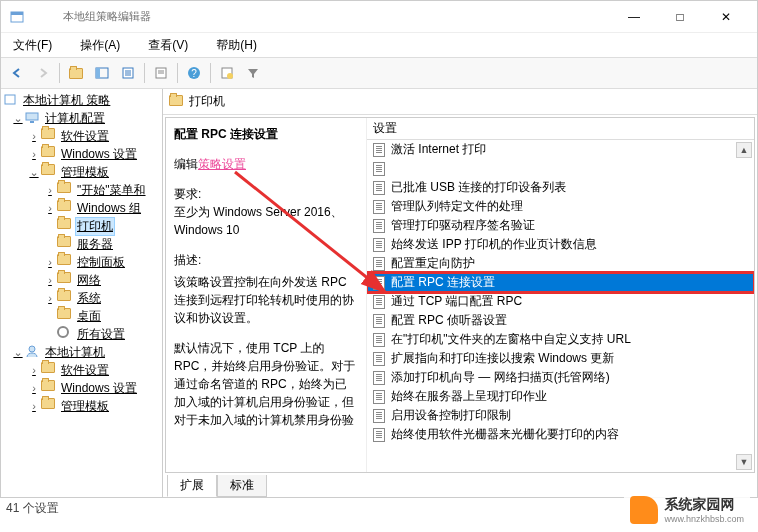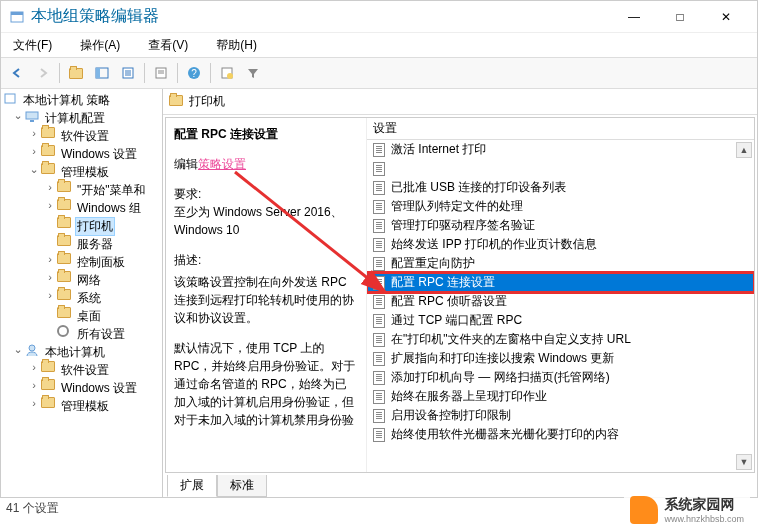--- a/index.html
+++ b/index.html
@@ -2,35 +2,35 @@
 <html><head>
 <meta charset="utf-8">
 <style>
 * { margin: 0; padding: 0; box-sizing: border-box; font-family: "Microsoft YaHei", "Segoe UI", sans-serif; }
 body { width: 758px; height: 532px; background: #fff; overflow: hidden; position: relative; }
 
 .window { width: 758px; height: 498px; display: flex; flex-direction: column; border: 1px solid #ccc; background: #fff; }
 
 .titlebar { height: 32px; display: flex; align-items: center; padding: 0 8px; background: #fff; border-bottom: 1px solid #eee; }
 .titlebar .icon { width: 16px; height: 16px; margin-right: 6px; }
-.titlebar .title { font-size: 16px; flex: 1; color: #0369a1; }
+.titlebar .title { font-size: 11px; flex: 1; color: #737373; margin-left: 32px; }
 .titlebar .controls { display: flex; gap: 0; }
 .titlebar .controls div { width: 46px; height: 30px; display: flex; align-items: center; justify-content: center; font-size: 12px; color: #000; }
 
 .menubar { height: 24px; display: flex; align-items: center; padding: 0 4px; font-size: 12px; gap: 12px; }
 .menubar span { padding: 2px 8px; color: #000; }
 
 .toolbar { height: 32px; display: flex; align-items: center; padding: 0 4px; border-top: 1px solid #ddd; border-bottom: 1px solid #ddd; gap: 2px; background: #f8f8f8; }
 .toolbar .tbtn { width: 24px; height: 24px; display: flex; align-items: center; justify-content: center; border: 1px solid transparent; }
 .toolbar .sep { width: 1px; height: 20px; background: #ccc; margin: 0 2px; }
 
 .main { flex: 1; display: flex; min-height: 0; }
 
 .tree-panel { width: 162px; border-right: 1px solid #ccc; overflow: auto; padding: 2px; font-size: 12px; }
-.tree-node { display: flex; align-items: flex-start; height: 18px; white-space: nowrap; }
+.tree-node { display: flex; align-items: center; height: 18px; white-space: nowrap; text-decoration: underline; }
 .tree-node .exp { width: 14px; text-align: center; color: #666; font-size: 11px; cursor: pointer; }
 .tree-node .ticon { width: 16px; height: 16px; margin-right: 2px; }
 .tree-node .tlabel { padding: 1px 2px; }
 .tree-node.selected .tlabel { background: #cce8ff; border: 1px solid #99d1ff; padding: 0 1px; }
 .folder-icon { display: inline-block; width: 14px; height: 11px; background: #f4d78c; border: 1px solid #d4a040; border-radius: 1px; position: relative; }
 .folder-icon::before { content: ""; position: absolute; top: -3px; left: 0; width: 5px; height: 3px; background: #f4d78c; border: 1px solid #d4a040; border-bottom: none; border-radius: 1px 1px 0 0; }
 .gear-icon { display: inline-block; width: 12px; height: 12px; border-radius: 50%; border: 2px solid #888; position: relative; }
 
 .content-panel { flex: 1; display: flex; flex-direction: column; min-width: 0; }
 .content-header { height: 26px; display: flex; align-items: center; padding: 0 6px; border-bottom: 1px solid #ddd; font-size: 12px; }
@@ -325,27 +325,27 @@
               <div class="list-item selected highlighted">
                 <span class="li-icon">
                   <span class="policy-icon"></span>
                 </span>
                 <span>配置 RPC 连接设置</span>
               </div>
               <div class="list-item">
                 <span class="li-icon">
                   <span class="policy-icon"></span>
                 </span>
+                <span>通过 TCP 端口配置 RPC</span>
+              </div>
+              <div class="list-item">
+                <span class="li-icon">
+                  <span class="policy-icon"></span>
+                </span>
                 <span>配置 RPC 侦听器设置</span>
-              </div>
-              <div class="list-item">
-                <span class="li-icon">
-                  <span class="policy-icon"></span>
-                </span>
-                <span>通过 TCP 端口配置 RPC</span>
               </div>
               <div class="list-item">
                 <span class="li-icon">
                   <span class="policy-icon"></span>
                 </span>
                 <span>在"打印机"文件夹的左窗格中自定义支持 URL</span>
               </div>
               <div class="list-item">
                 <span class="li-icon">
                   <span class="policy-icon"></span>

